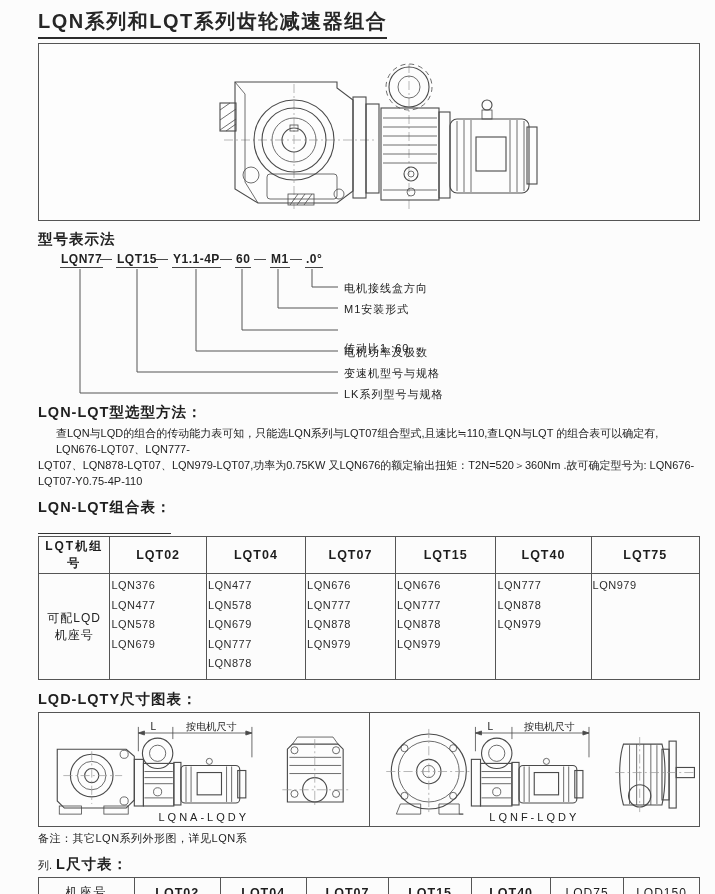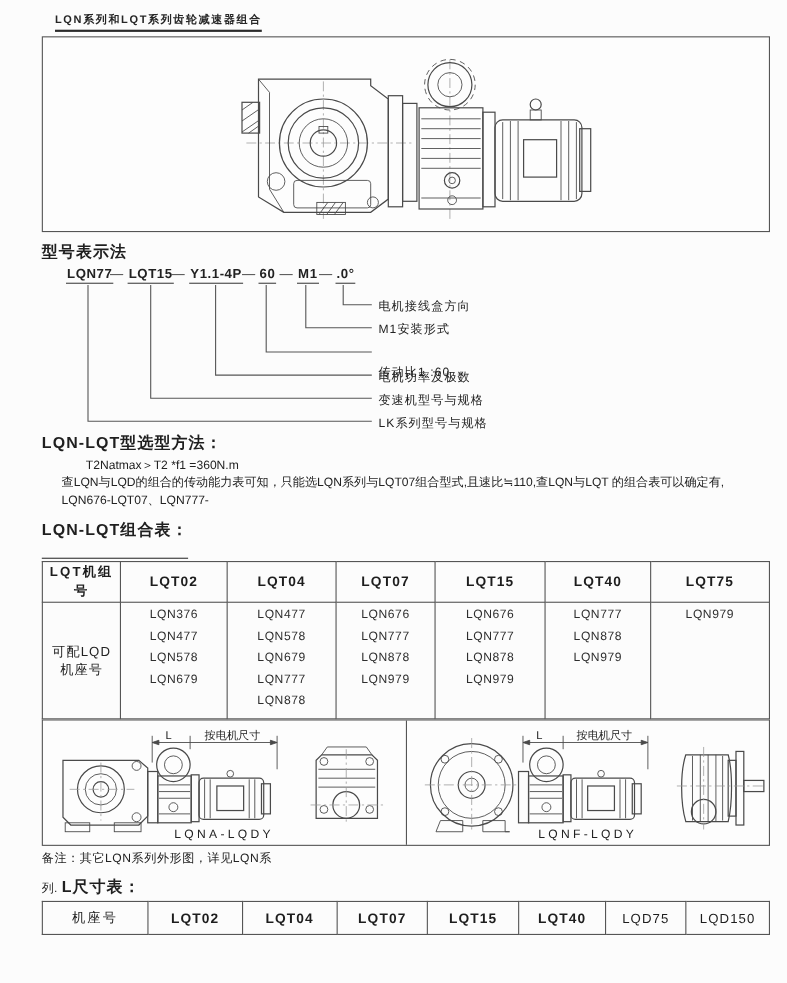--- a/index.html
+++ b/index.html
@@ -5,22 +5,22 @@
   html,body{margin:0;padding:0;}
   body{
     width:715px;height:894px;overflow:hidden;
     background:#fcfcfc;color:#262626;
     font-family:"Liberation Sans","DejaVu Sans",sans-serif;
     -webkit-font-smoothing:antialiased;
   }
   .page{box-sizing:border-box;height:100%;padding:8px 15px 0 38px;}
 
   .doc-title{
-    display:inline-block;margin:0 0 4px 12px;padding-bottom:2px;
-    font-size:10px;font-weight:bold;letter-spacing:1.5px;
+    display:inline-block;margin:0 0 4px 0;padding-bottom:2px;
+    font-size:20px;font-weight:bold;letter-spacing:1.5px;
     border-bottom:2px solid #2b2b2b;
   }
 
   .main-box{border:1.4px solid #555;height:176px;background:#fdfdfd;}
   .main-box svg{display:block;width:100%;height:100%;}
 
   .section-h{font-size:14.5px;font-weight:bold;letter-spacing:1px;color:#1f1f1f;}
   .h-model{margin:9px 0 2px 0;}
   .h-select{margin:2px 0 3px 0;}
   .h-combo{display:inline-block;margin:9px 0 0 0;padding-bottom:16px;border-bottom:1.6px solid #333;}
@@ -43,21 +43,21 @@
   .sel-lines .l1{padding-left:8px;}
   .sel-lines .l2{padding-left:40px;}
   .sel-lines .l3{padding-left:18px;}
 
   
   table.combo{width:100%;border-collapse:collapse;table-layout:fixed;margin-top:2px;}
   table.combo th,table.combo td{border:1.2px solid #555;}
   table.combo th{height:23px;font-size:12.5px;letter-spacing:1px;color:#1d1d1d;}
   table.combo th.corner{font-size:12px;letter-spacing:2px;}
   table.combo td.items{vertical-align:top;padding-top:5px;height:99px;}
-  .slot{height:19.5px;font-size:11px;text-align:center;color:#2e2e2e;letter-spacing:.5px;}
+  .slot{height:19.5px;font-size:11px;color:#2e2e2e;letter-spacing:.5px;}
   td.rowlabel{text-align:center;font-size:12px;color:#222;letter-spacing:1px;}
   td.rowlabel div{line-height:17px;}
 
   
   .diagram-box{border:1.4px solid #555;height:113px;display:flex;background:#fdfdfd;}
   .panel{flex:1;position:relative;}
   .panel + .panel{border-left:1.4px solid #555;}
   .panel svg{position:absolute;left:0;top:0;width:100%;height:100%;}
   .caption{position:absolute;bottom:3px;left:0;width:100%;text-align:center;
            font-size:11px;letter-spacing:3px;color:#222;}
@@ -161,22 +161,22 @@
     <div class="d-label" style="top:51px">M1安装形式</div>
     <div class="d-label" style="top:90px">传动比1 :60</div>
     <div class="d-label" style="top:94px">电机功率及极数</div>
     <div class="d-label" style="top:115px">变速机型号与规格</div>
     <div class="d-label" style="top:136px">LK系列型号与规格</div>
   </div>
 
   
   <h2 class="section-h h-select">LQN-LQT型选型方法：</h2>
   <div class="sel-lines">
-    <div class="l2">T2Natmax＞T2 *f1 =360N.m</div>
     <div class="l3">查LQN与LQD的组合的传动能力表可知，只能选LQN系列与LQT07组合型式,且速比≒110,查LQN与LQT 的组合表可以确定有, LQN676-LQT07、LQN777-</div>
+    <div class="l4">LQT07、LQN878-LQT07、LQN979-LQT07,功率为0.75KW 又LQN676的额定输出扭矩：T2N=520＞360Nm .故可确定型号为: LQN676-LQT07-Y0.75-4P-110</div>
   </div>
 
   
   <h2 class="section-h h-combo">LQN-LQT组合表：</h2>
   <table class="combo">
     <colgroup>
       <col style="width:10.8%">
         <col style="width:14.6%">
         <col style="width:15%">
       <col style="width:13.6%">
@@ -239,20 +239,21 @@
         <div class="slot"></div>
         <div class="slot"></div>
         <div class="slot"></div>
         <div class="slot"></div>
       </td>
     </tr>
   </tbody>
     </table>
 
   
+  <h2 class="section-h h-dims">LQD-LQTY尺寸图表：</h2>
   <div class="diagram-box">
 
     <div class="panel">
       <svg viewBox="0 0 325 100">
 
         <g class="dim">
           <line x1="98" y1="14" x2="210" y2="14"></line>
           <line x1="98" y1="8" x2="98" y2="32"></line>
           <line x1="132" y1="8" x2="132" y2="20"></line>
           <line x1="210" y1="8" x2="210" y2="38"></line>

